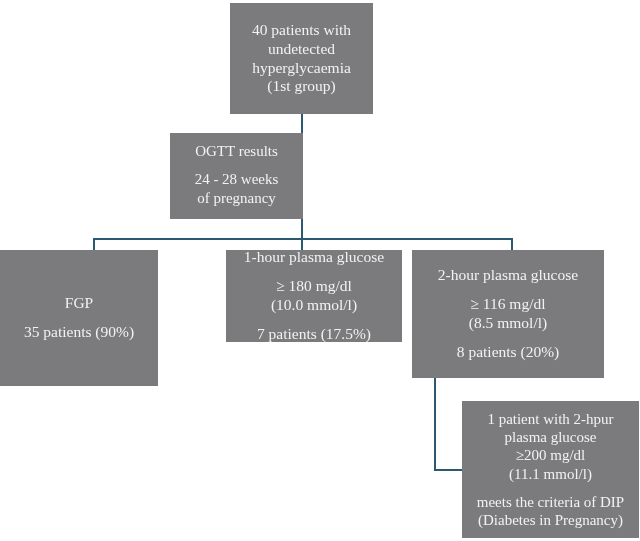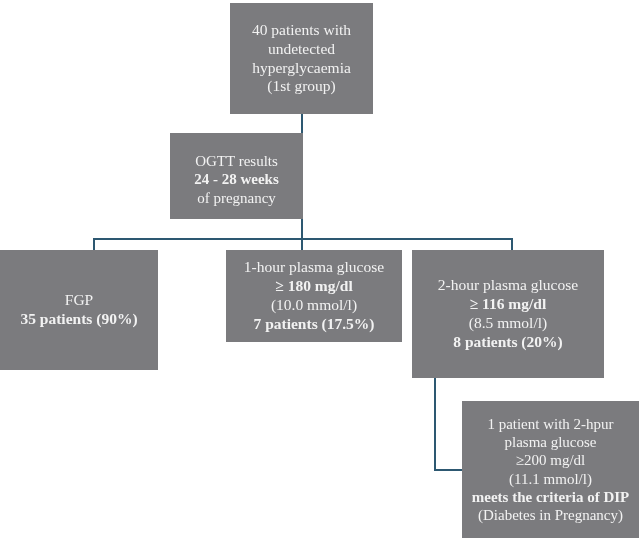--- a/index.html
+++ b/index.html
@@ -29,35 +29,34 @@
     font-size: 15.5px;
     line-height: 1.22;
     box-sizing: border-box;
     padding: 12px 6px;
   }
   .node .ln {
     display: block;
     white-space: pre;
   }
   .gap-above {
-    margin-top: 0;
-    font-weight: bold;
+    margin-top: 10px;
   }
 
   
   #node-top {
     left: 230px; top: 3px; width: 143px; height: 111px;
   }
   #node-ogtt {
     left: 170px; top: 133px; width: 133px; height: 86px;
     font-size: 15px;
     justify-content: flex-end;
   }
   #node-fgp {
-    left: 0px; top: 250px; width: 158px; height: 120px;
+    left: 0px; top: 250px; width: 158px; height: 136px;
   }
   #node-1hour {
     left: 226px; top: 250px; width: 176px; height: 92px;
   }
   #node-2hour {
     left: 412px; top: 250px; width: 192px; height: 128px;
   }
   #node-dip {
     left: 462px; top: 401px; width: 177px; height: 137px;
     font-size: 15px;

